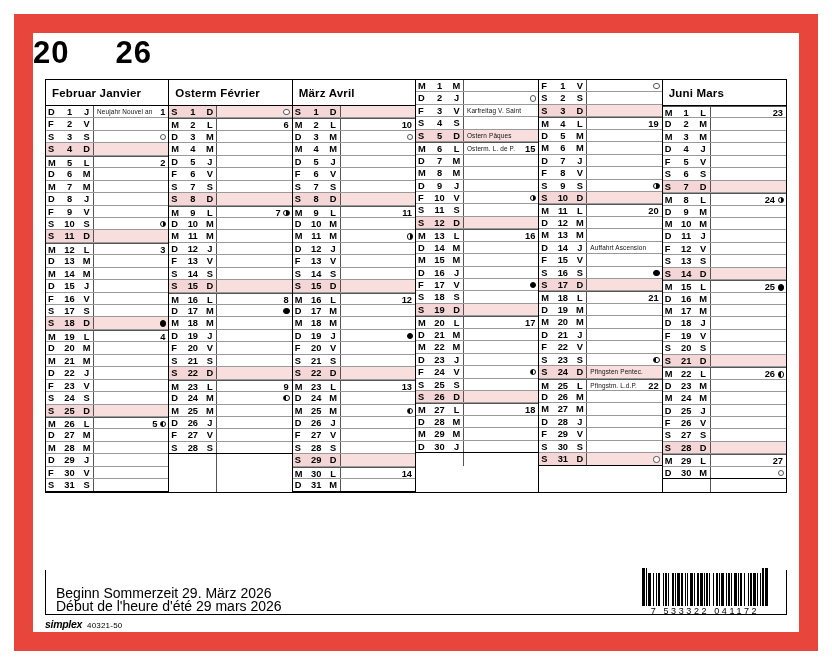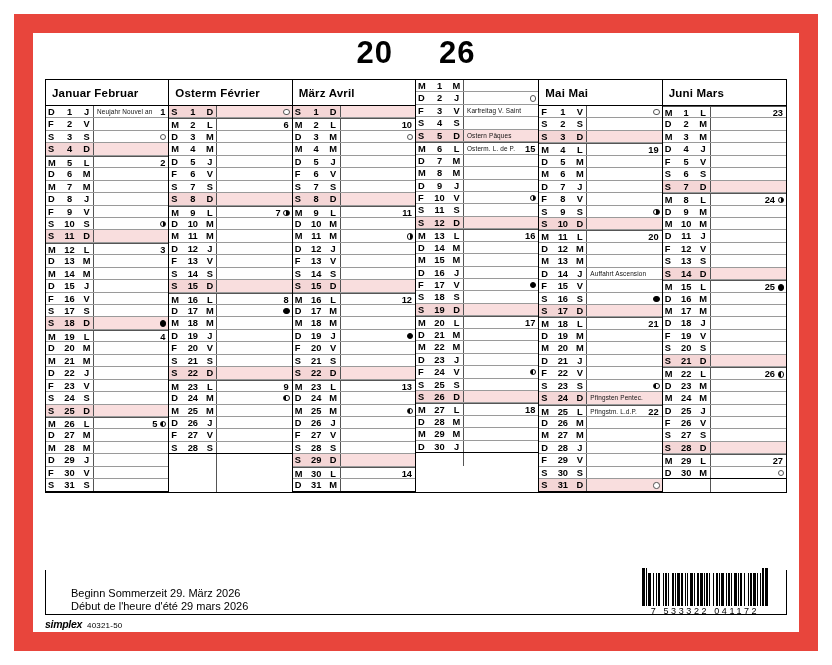--- a/index.html
+++ b/index.html
@@ -30,21 +30,20 @@
     left:33px;top:33px;
     width:766px;height:599px;
     background:#ffffff;
     box-sizing:border-box;
   }
 
   
   #yearbar{
     position:relative;
     height:40px;
-    text-align:center;
   }
   #yearbar .yr{
     display:inline-block;
     font-size:31px;
     font-weight:bold;
     letter-spacing:1px;
     line-height:40px;
     color:#000;
   }
   #yearbar .yr.right{margin-left:46px;}
@@ -167,22 +166,22 @@
   .ruler{
     display:inline-block;
     width:92px;height:1px;
     background:#000;
     vertical-align:middle;
     margin:0 7px;
     position:relative;top:-1px;
   }
   #sommerzeit{
     position:absolute;
-    left:25px;top:17px;
-    font-size:11px;
+    left:10px;top:17px;
+    font-size:14px;
     line-height:12.5px;
   }
   #barcodewrap{
     position:absolute;
     right:6px;top:-4px;
     width:150px;
     text-align:center;
   }
   #bars{
     height:40px;
@@ -217,21 +216,21 @@
   <div id="redframe"></div>
   <div id="inner">
 
     <div id="yearbar">
       <span class="yr">20</span><span class="yr right">26</span>
     </div>
 
     <div id="caltable">
       <div class="monthrow" id="monthrow">
           <div class="mcol">
-            <div class="mhead">Januar Februar</div>
+            <div class="mhead">Februar Janvier</div>
             <div class="days">
               <div class="drow">
                 <div class="dcell">
                   <span class="dg">D</span>
                   <span class="dn">1</span>
                   <span class="df">J</span>
                 </div>
                 <div class="dnote">
                   <span class="holi">Neujahr Nouvel an</span>
                   <span class="wk">1</span>
@@ -1284,21 +1283,20 @@
                 </div>
                 <div class="dnote"></div>
               </div>
               <div class="drow blank">
                 <div class="dcell" style="border-right: 1.2px solid rgb(85, 85, 85);"></div>
                 <div class="dnote"></div>
               </div>
             </div>
           </div>
           <div class="mcol">
-            <div class="mhead">Mai Mai</div>
             <div class="days">
               <div class="drow">
                 <div class="dcell">
                   <span class="dg">F</span>
                   <span class="dn">1</span>
                   <span class="df">V</span>
                 </div>
                 <div class="dnote">
                   <span class="moon full"></span>
                 </div>

